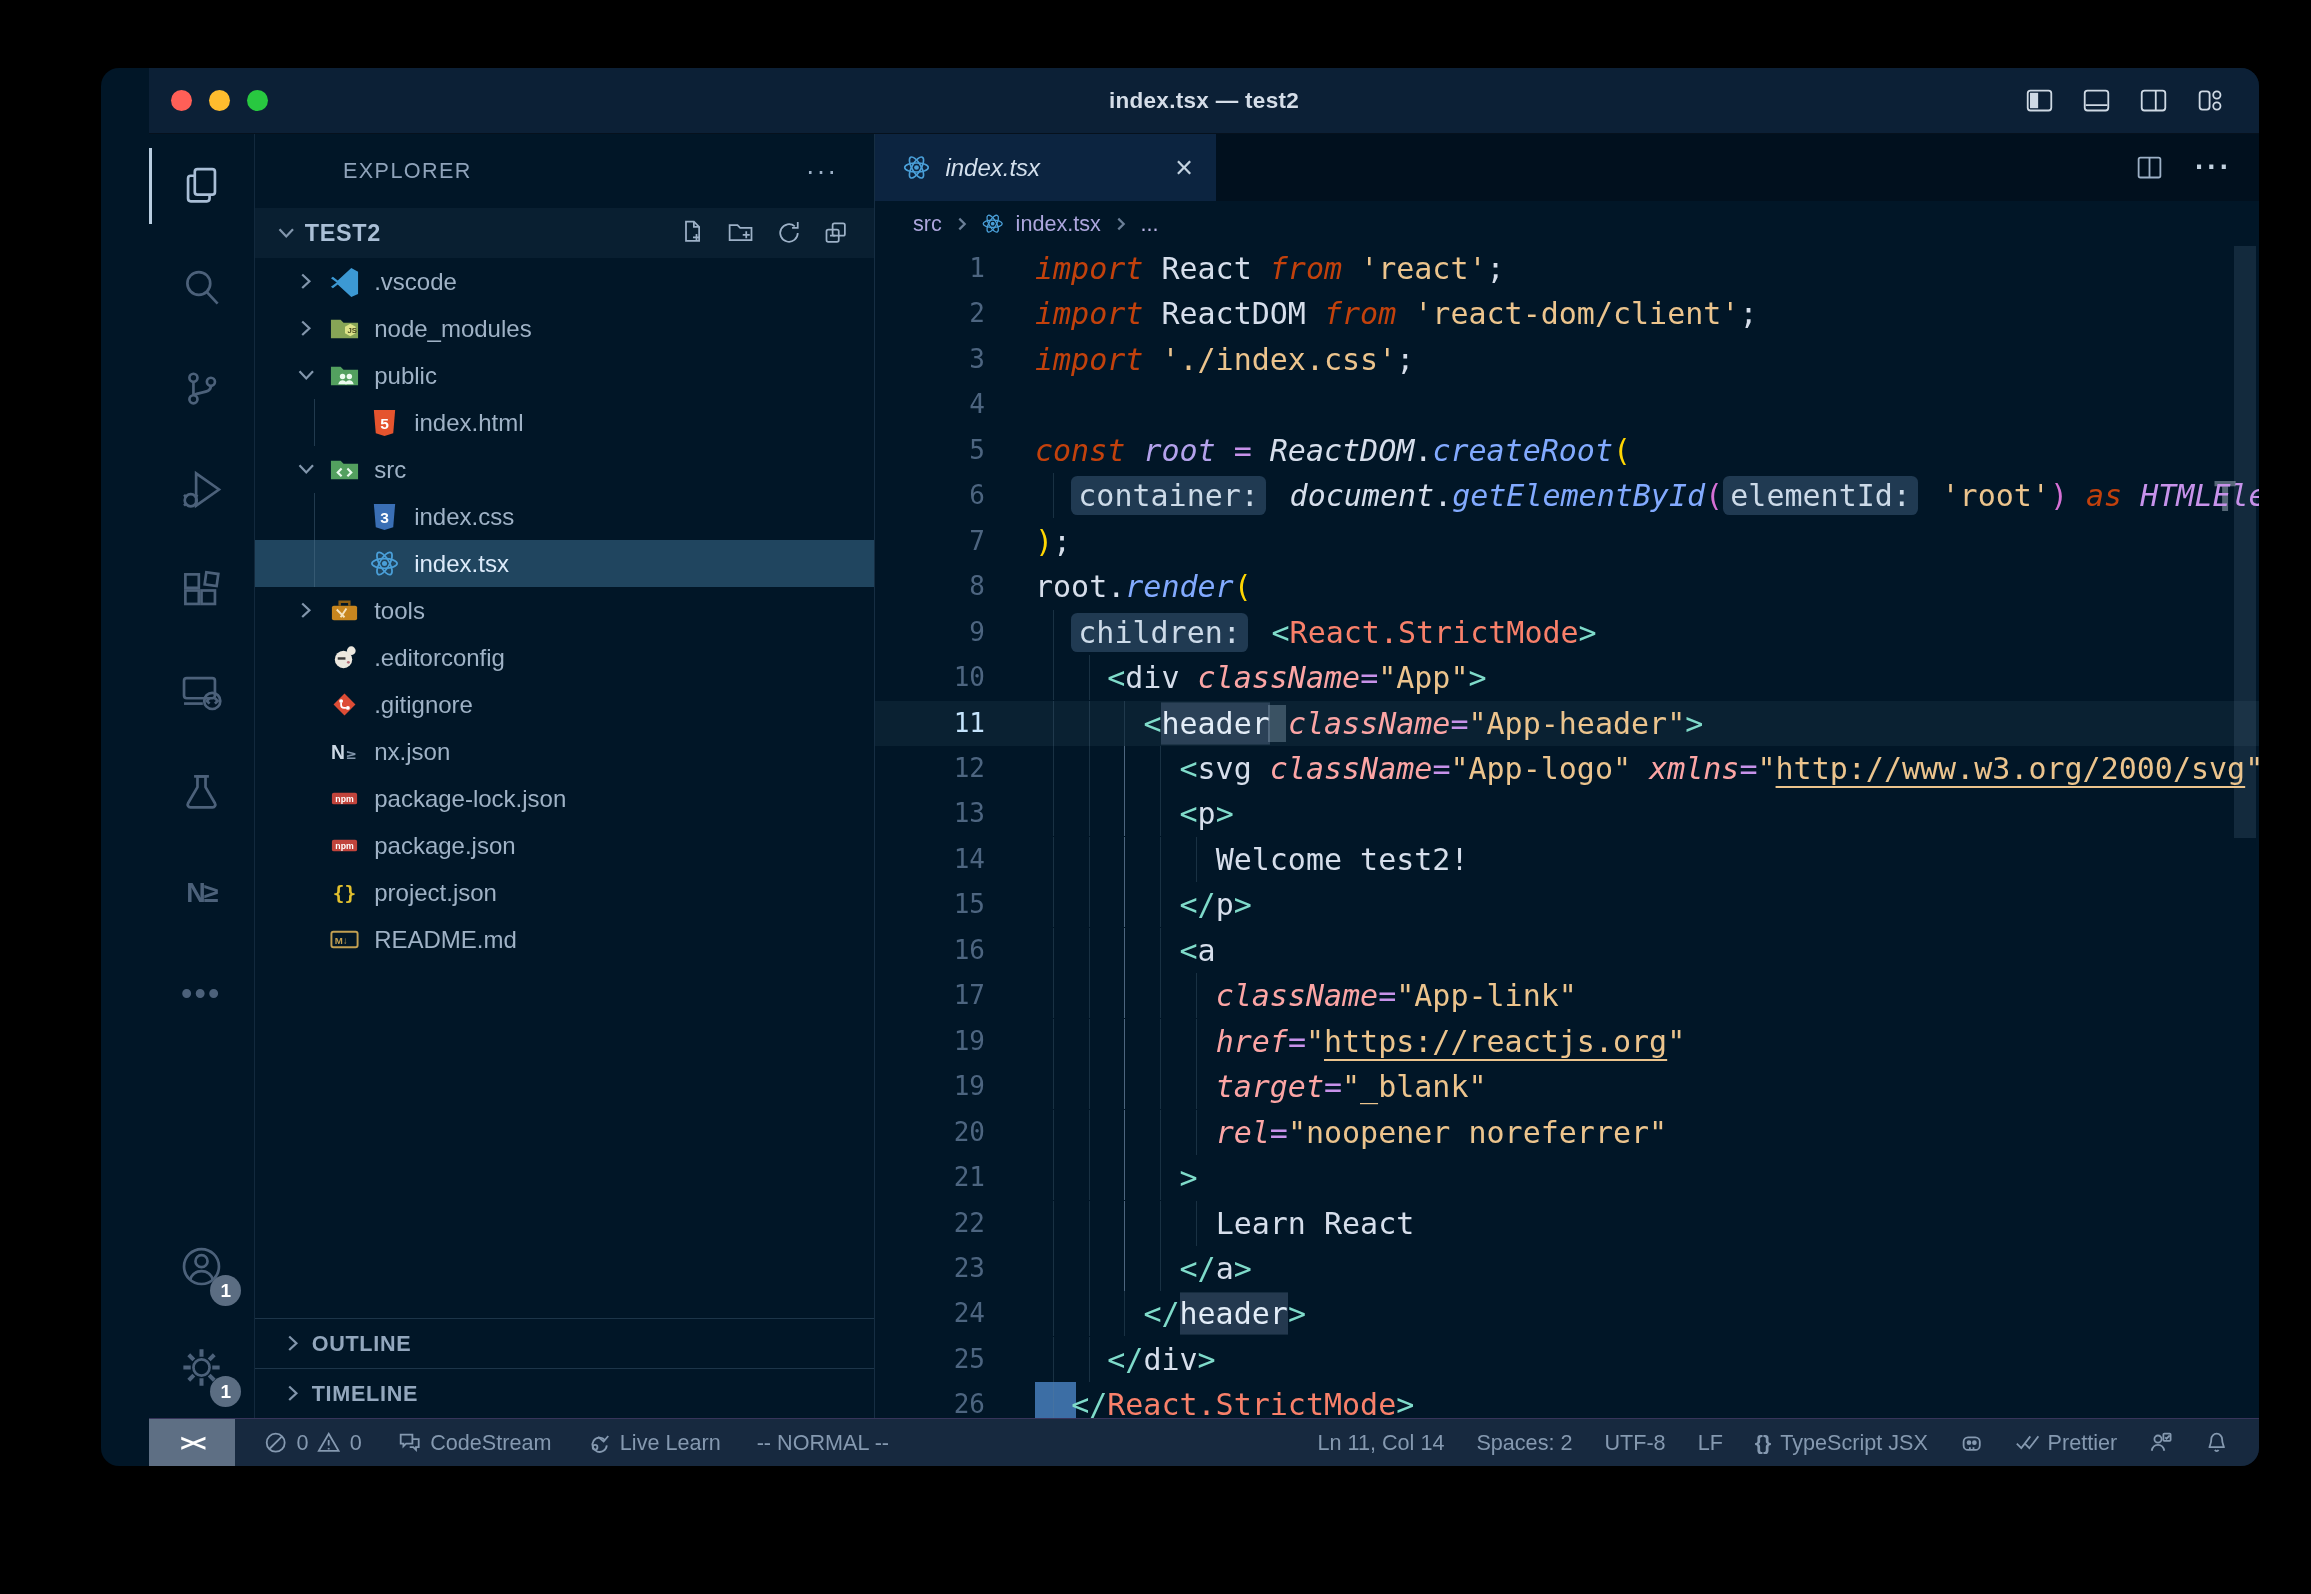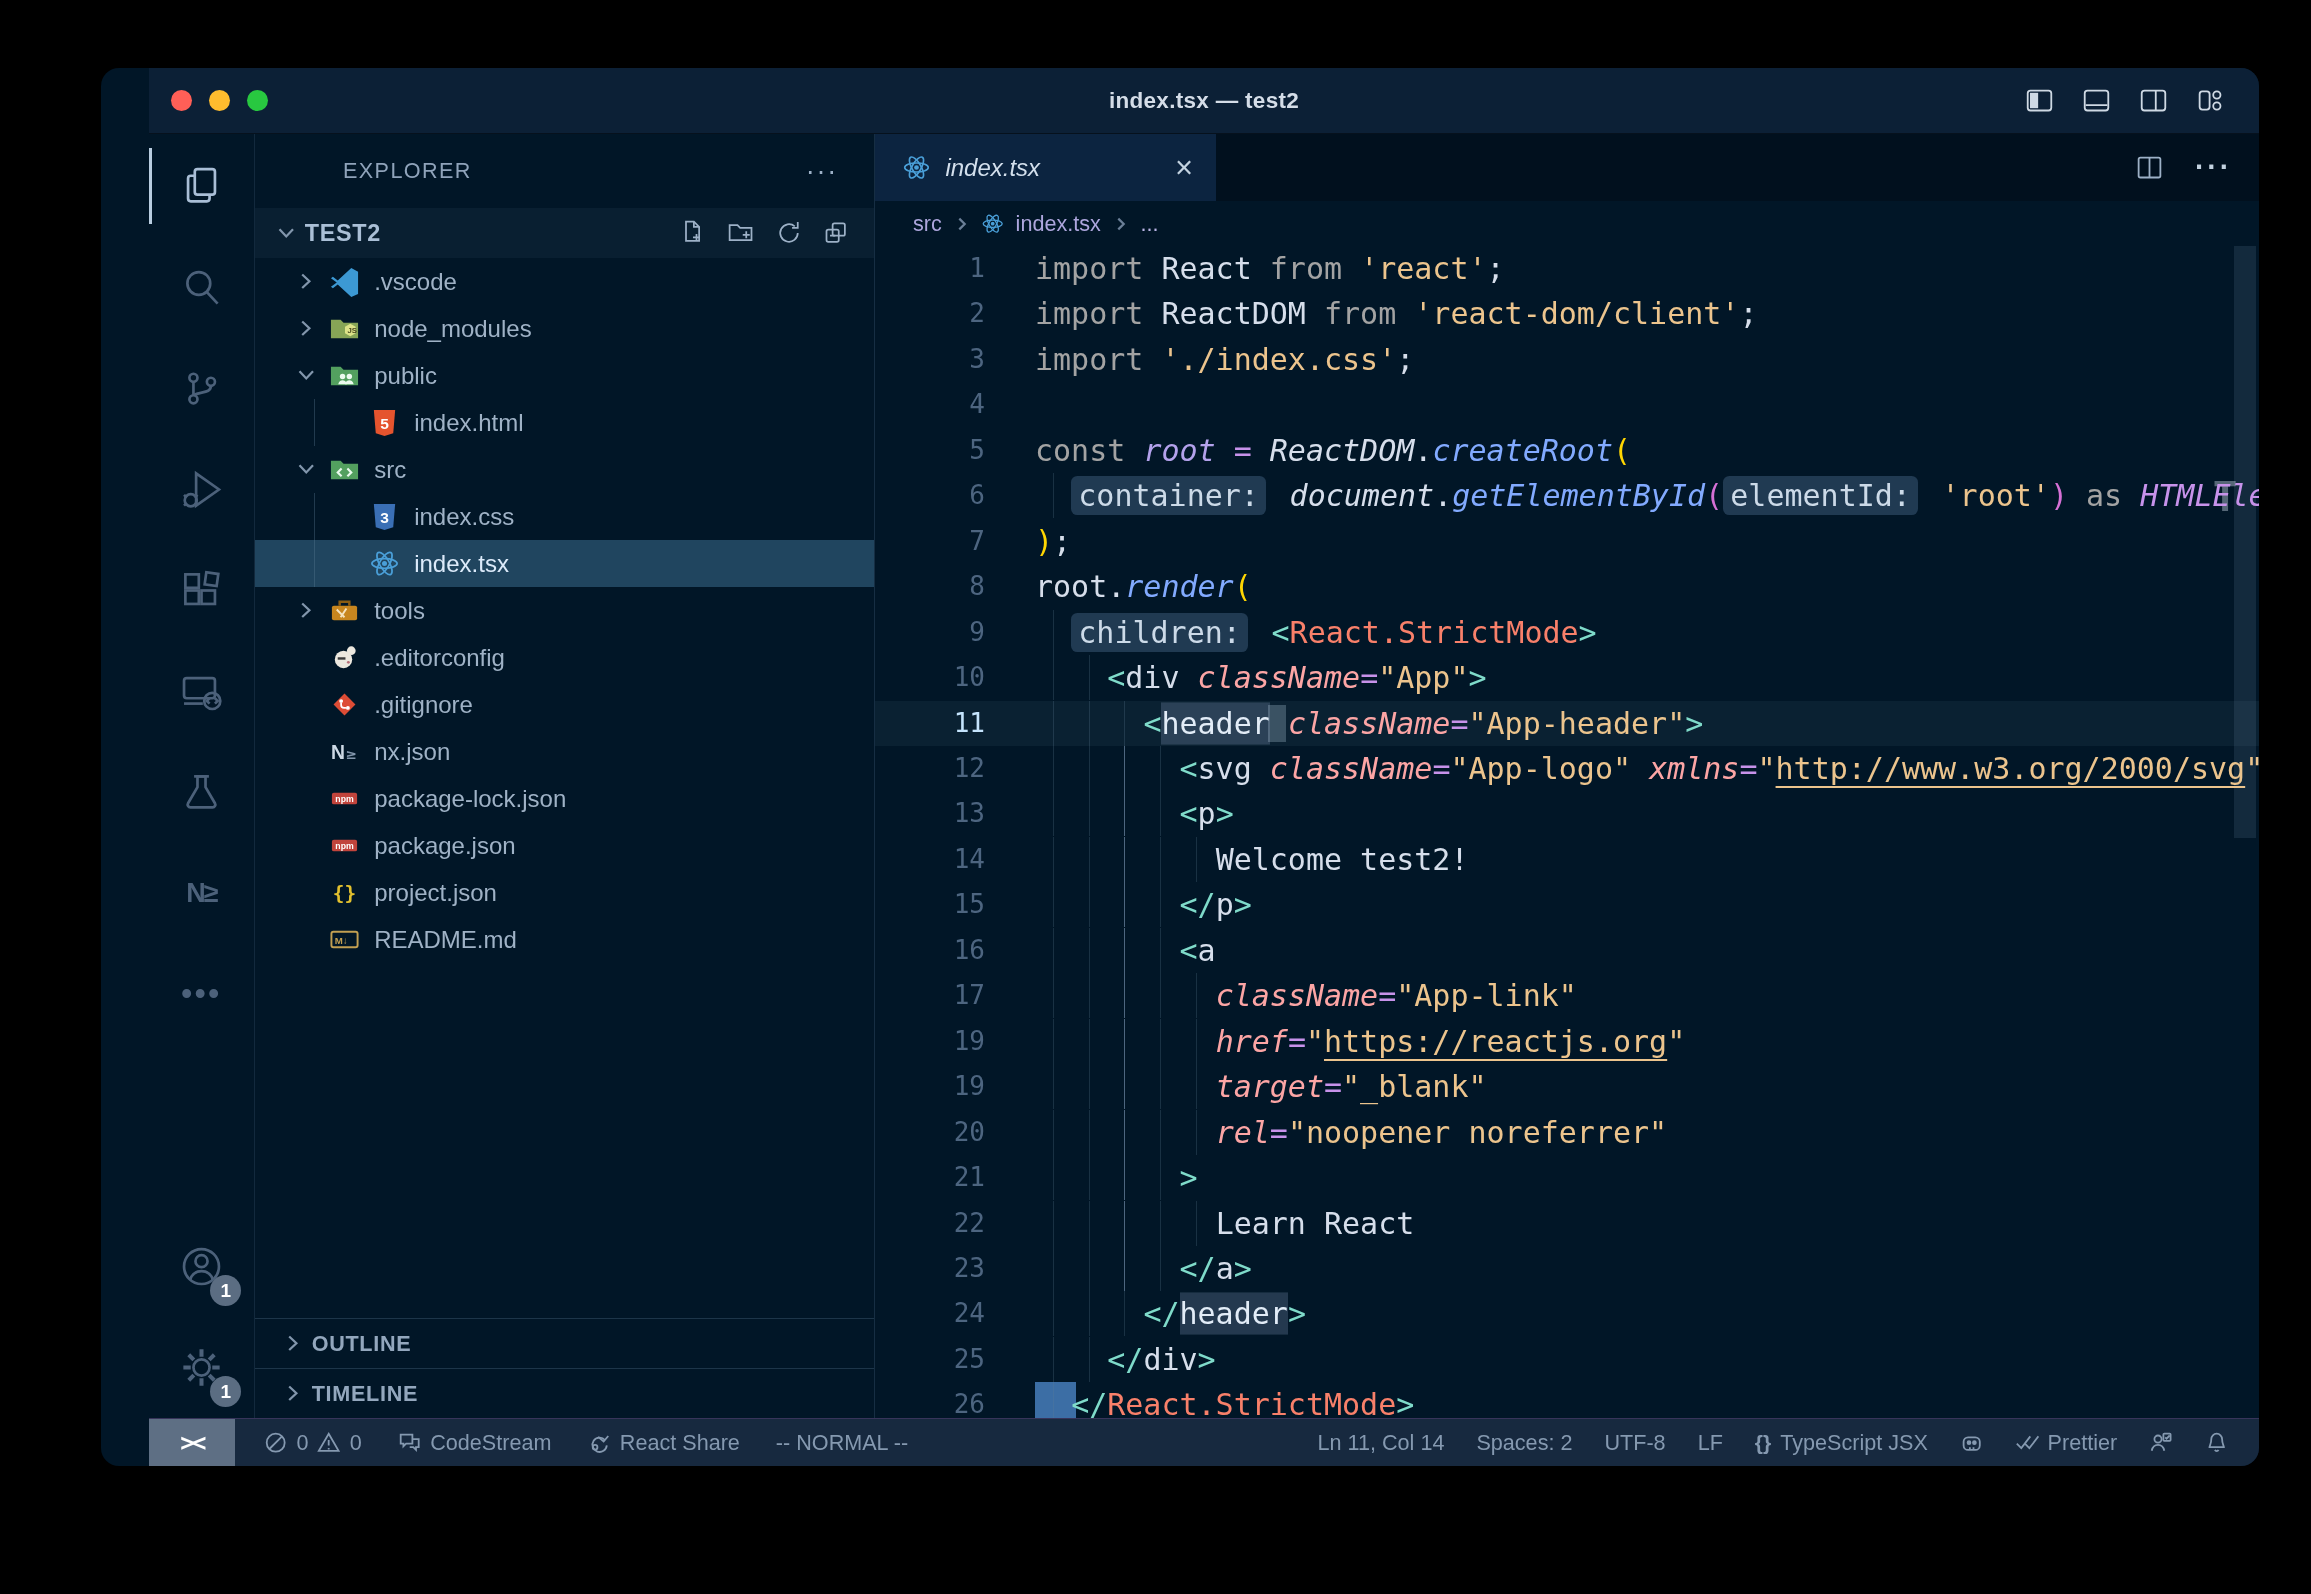--- a/index.html
+++ b/index.html
@@ -59,21 +59,21 @@
   .breadcrumbs .bc-sep{width:18px;height:18px;stroke:#6b7f97;stroke-width:2.5;fill:none;}
   .breadcrumbs .bc-more{color:#bcb6e6;}
   .code-area{flex:1;position:relative;overflow:hidden;background:#011627;font-family:"DejaVu Sans Mono",monospace;}
   .line{position:absolute;left:0;right:0;height:45px;}
   .line.current{background:rgba(116,140,166,.09);}
   .lnum{position:absolute;left:0;top:0;width:110px;text-align:right;font-size:26px;line-height:45px;color:#4d6580;}
   .line.current .lnum{color:#c5e4fd;}
   .codeln{position:absolute;left:160px;top:0;right:-810px;height:100%;font-size:30px;line-height:45px;white-space:pre;color:#d6deeb;}
   .ig{position:absolute;top:0;bottom:0;width:1.4px;background:rgba(95,126,151,.26);}
   .ig.bright{background:rgba(140,170,200,.55);}
-  .tk-kw{color:#a3a3a3;}
+  .tk-kw{color:#c2410c;font-style:italic;}
   .tk-pl{color:#d6deeb;}
   .tk-pli{color:#d6deeb;font-style:italic;}
   .tk-str{color:#ecc48d;}
   .tk-stru{color:#ecc48d;text-decoration:underline;text-underline-offset:7.2px;text-decoration-thickness:2.3px;}
   .tk-fn{color:#82aaff;font-style:italic;}
   .tk-b1{color:#ffd602;}
   .tk-b2{color:#d670d6;}
   .tk-tb{color:#7fdbca;}
   .tk-tag{color:#d6deeb;}
   .tk-taghl{color:#e2ecf7;background:rgba(128,152,182,.28);box-shadow:0 3.6px 0 rgba(128,152,182,.28),0 -3.6px 0 rgba(128,152,182,.28);}
@@ -582,21 +582,21 @@
             <path d="M16 9h7v9h-3v3l-3-3h-4"></path>
           </svg>
         <span>CodeStream</span>
       </div>
       <div class="sb-item">
         <svg viewBox="0 0 26 26">
             <path d="M20 10a8 8 0 1 0 2 6"></path>
             <path d="M14 10h8v-8" transform="rotate(40 18 6)"></path>
             <circle cx="9" cy="18" r="2.6"></circle>
           </svg>
-        <span>React Share</span>
+        <span>Live Learn</span>
       </div>
       <div class="sb-item">
         <span>-- NORMAL --</span>
       </div>
     </div>
     <div class="sb-right">
       <div class="sb-item">Ln 11, Col 14</div>
       <div class="sb-item">Spaces: 2</div>
       <div class="sb-item">UTF-8</div>
       <div class="sb-item">LF</div>

